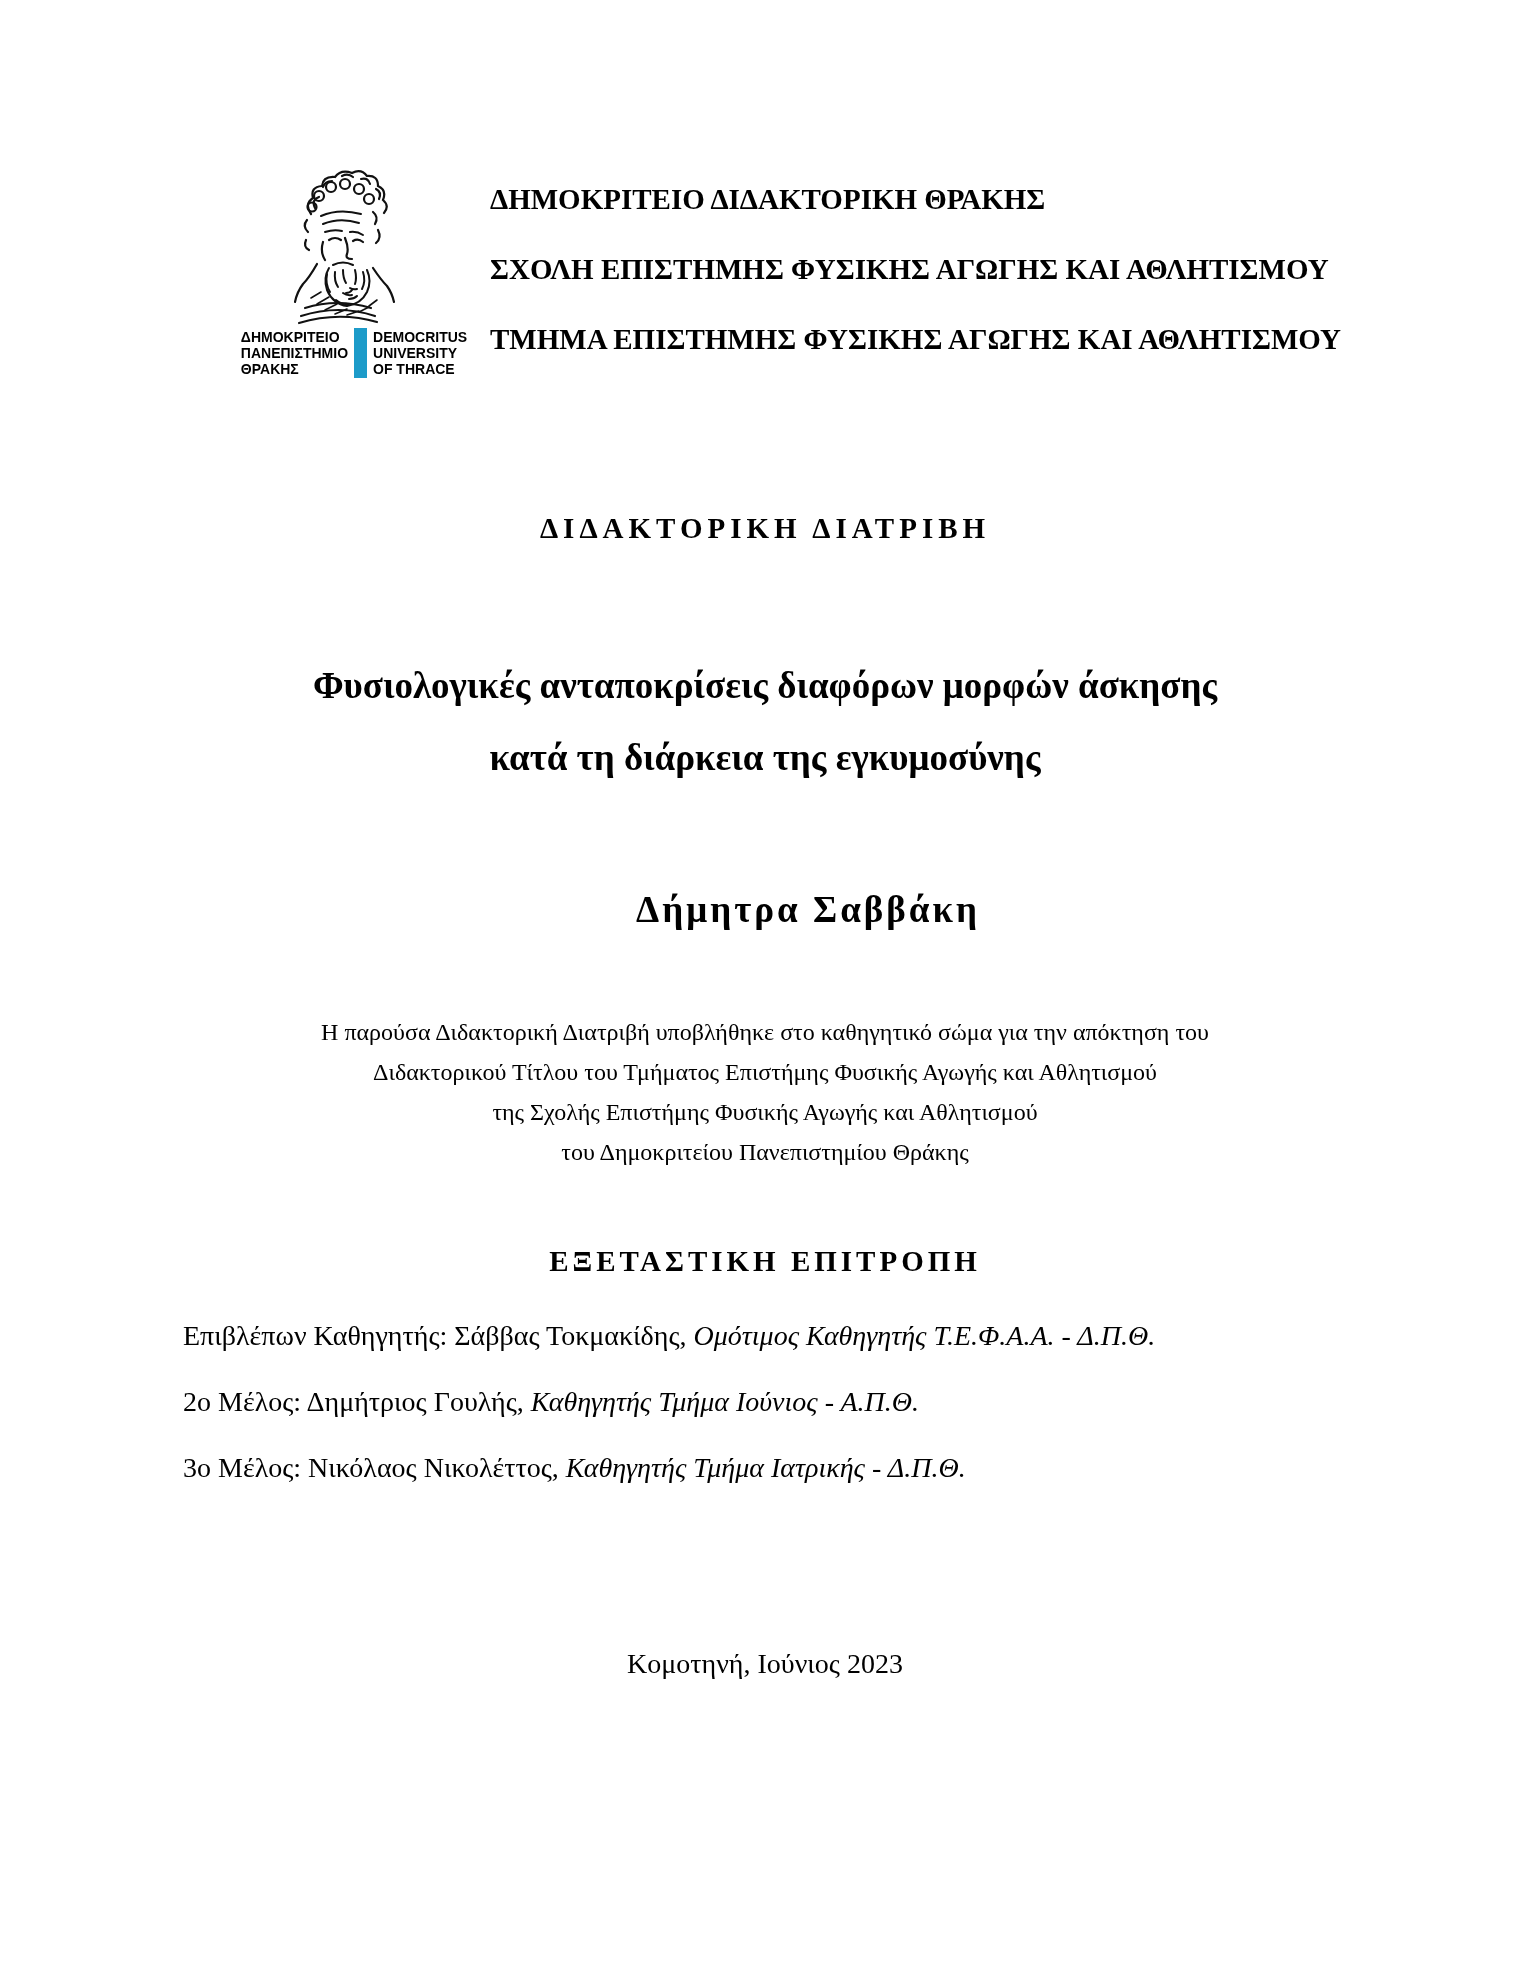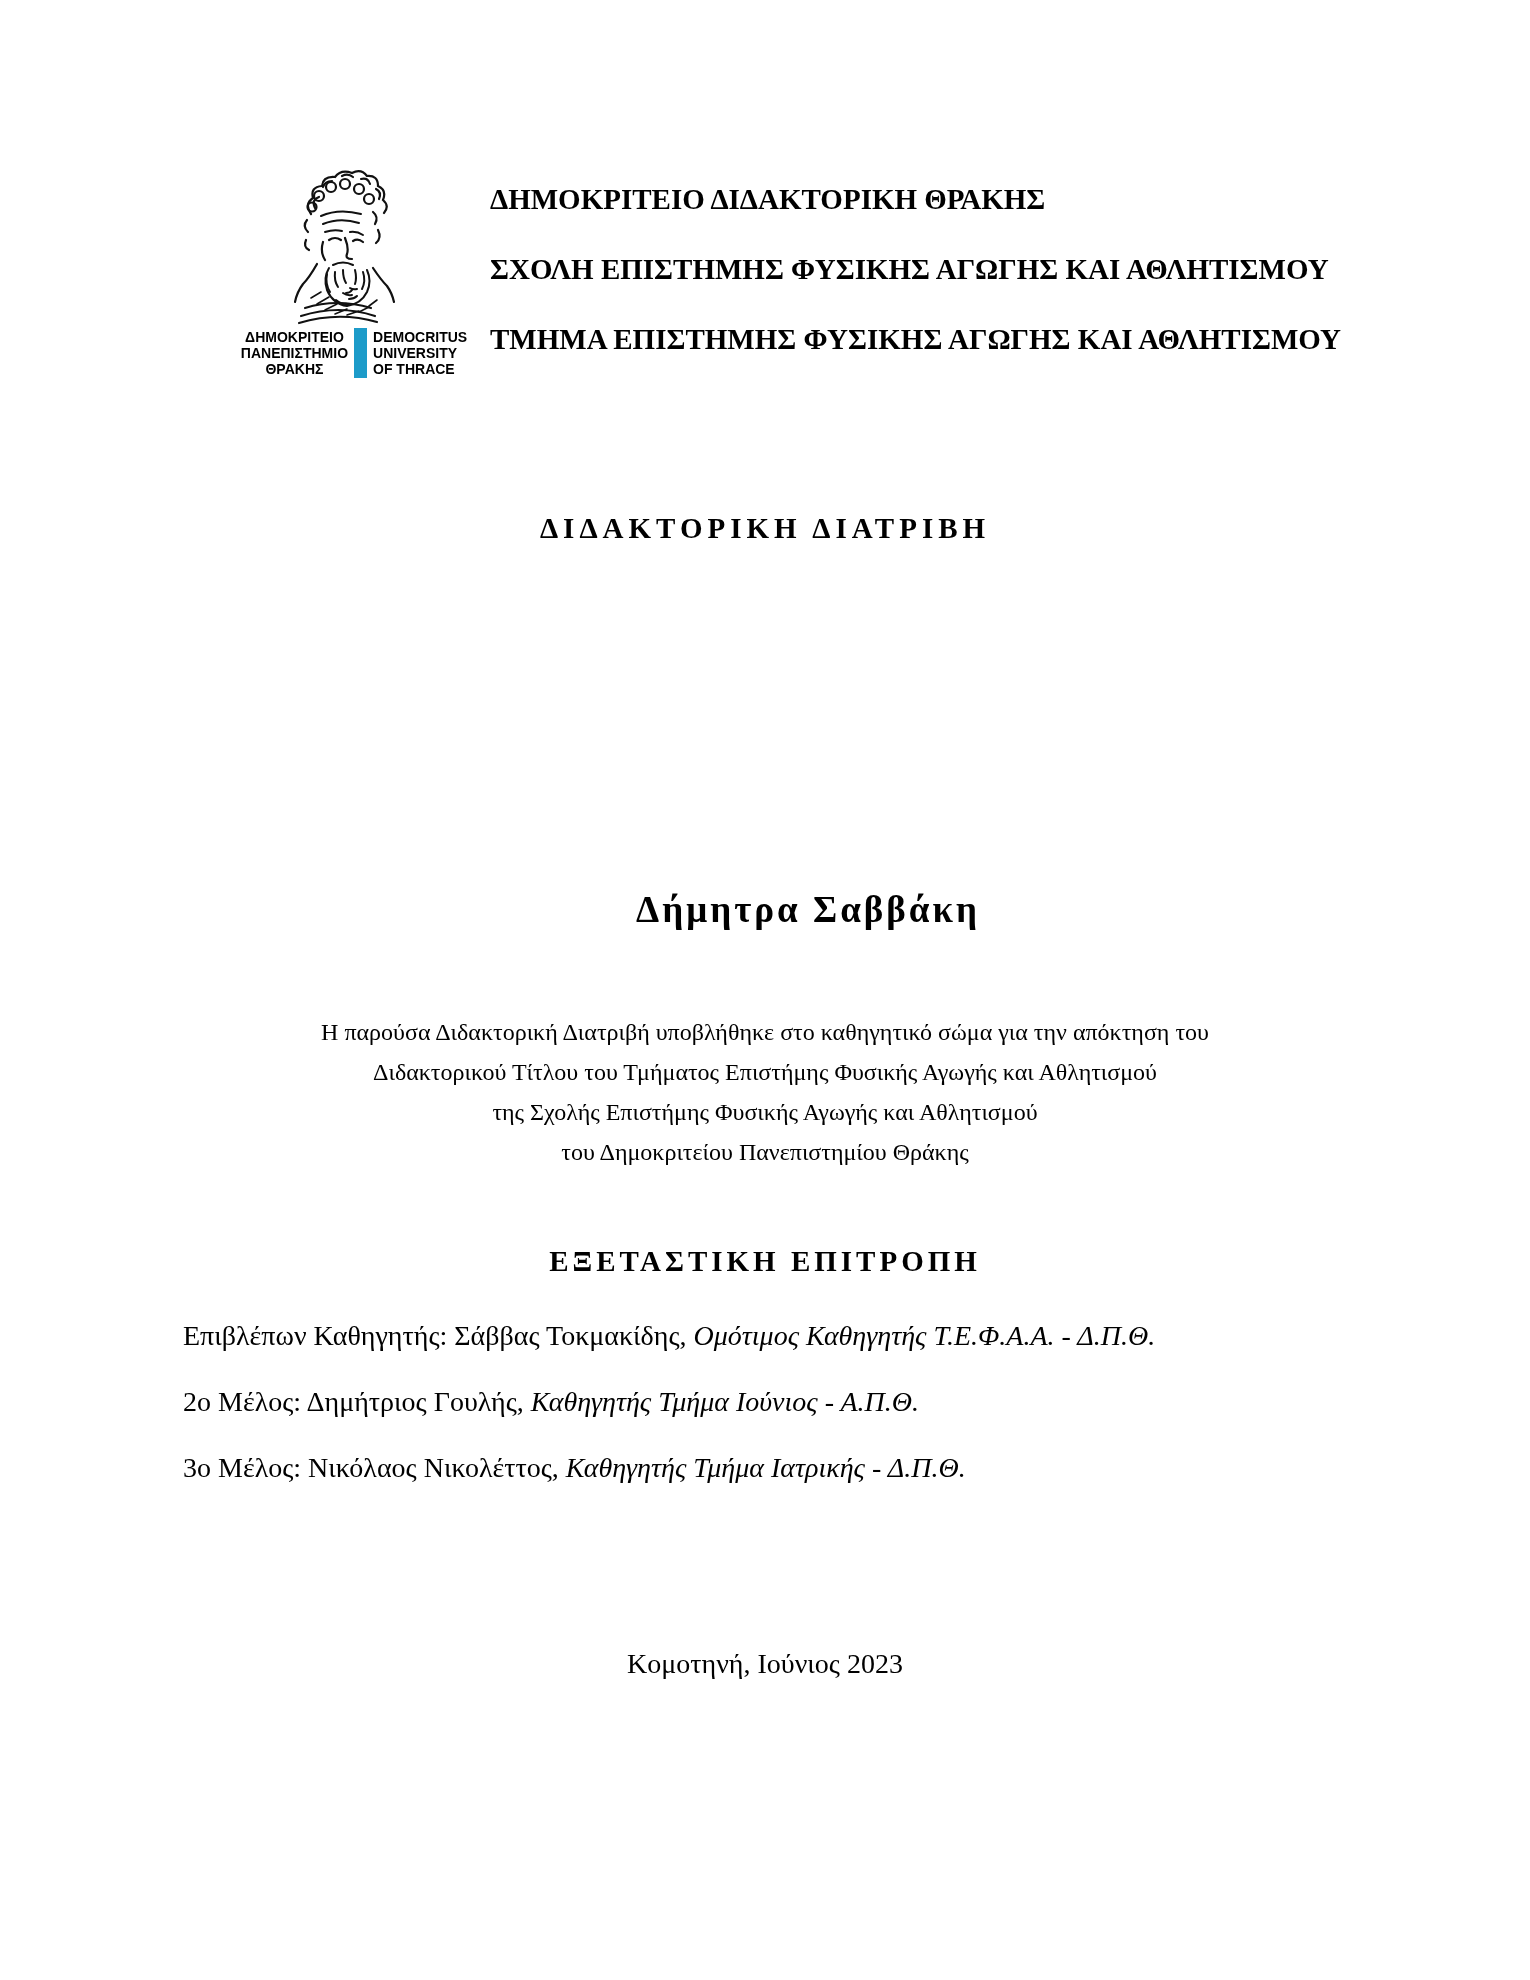--- a/index.html
+++ b/index.html
@@ -37,21 +37,21 @@
     display: flex;
     align-items: center;
     justify-content: center;
     gap: 6px;
     font-family: "Liberation Sans", sans-serif;
     font-weight: bold;
     font-size: 14px;
     line-height: 16px;
     letter-spacing: 0px;
   }
-  .logo-greek  { text-align: center; margin-left: 32px; }
+  .logo-greek  { text-align: left; margin-left: 32px; }
   .logo-english{ text-align: left; }
   .logo-bar {
     width: 13px;
     height: 50px;
     background: #1d9bc9;
     flex: 0 0 auto;
   }
 
   .header-lines {
     position: absolute;
@@ -209,20 +209,24 @@
   </div>
 
   <div class="header-lines">
     <div class="hline">ΔΗΜΟΚΡΙΤΕΙΟ ΔΙΔΑΚΤΟΡΙΚΗ ΘΡΑΚΗΣ</div>
     <div class="hline">ΣΧΟΛΗ ΕΠΙΣΤΗΜΗΣ ΦΥΣΙΚΗΣ ΑΓΩΓΗΣ ΚΑΙ ΑΘΛΗΤΙΣΜΟΥ</div>
     <div class="hline">ΤΜΗΜΑ ΕΠΙΣΤΗΜΗΣ ΦΥΣΙΚΗΣ ΑΓΩΓΗΣ ΚΑΙ ΑΘΛΗΤΙΣΜΟΥ</div>
   </div>
 
   <div class="thesis-type">ΔΙΔΑΚΤΟΡΙΚΗ ΔΙΑΤΡΙΒΗ</div>
 
+  <div class="thesis-title">
+    <div>Φυσιολογικές ανταποκρίσεις διαφόρων μορφών άσκησης</div>
+    <div>κατά τη διάρκεια της εγκυμοσύνης</div>
+  </div>
 
   <div class="author-name">Δήμητρα Σαββάκη</div>
 
   <div class="submission-para">
     <div>Η παρούσα Διδακτορική Διατριβή υποβλήθηκε στο καθηγητικό σώμα για την απόκτηση του</div>
     <div>Διδακτορικού Τίτλου του Τμήματος Επιστήμης Φυσικής Αγωγής και Αθλητισμού</div>
     <div>της Σχολής Επιστήμης Φυσικής Αγωγής και Αθλητισμού</div>
     <div>του Δημοκριτείου Πανεπιστημίου Θράκης</div>
   </div>
 

